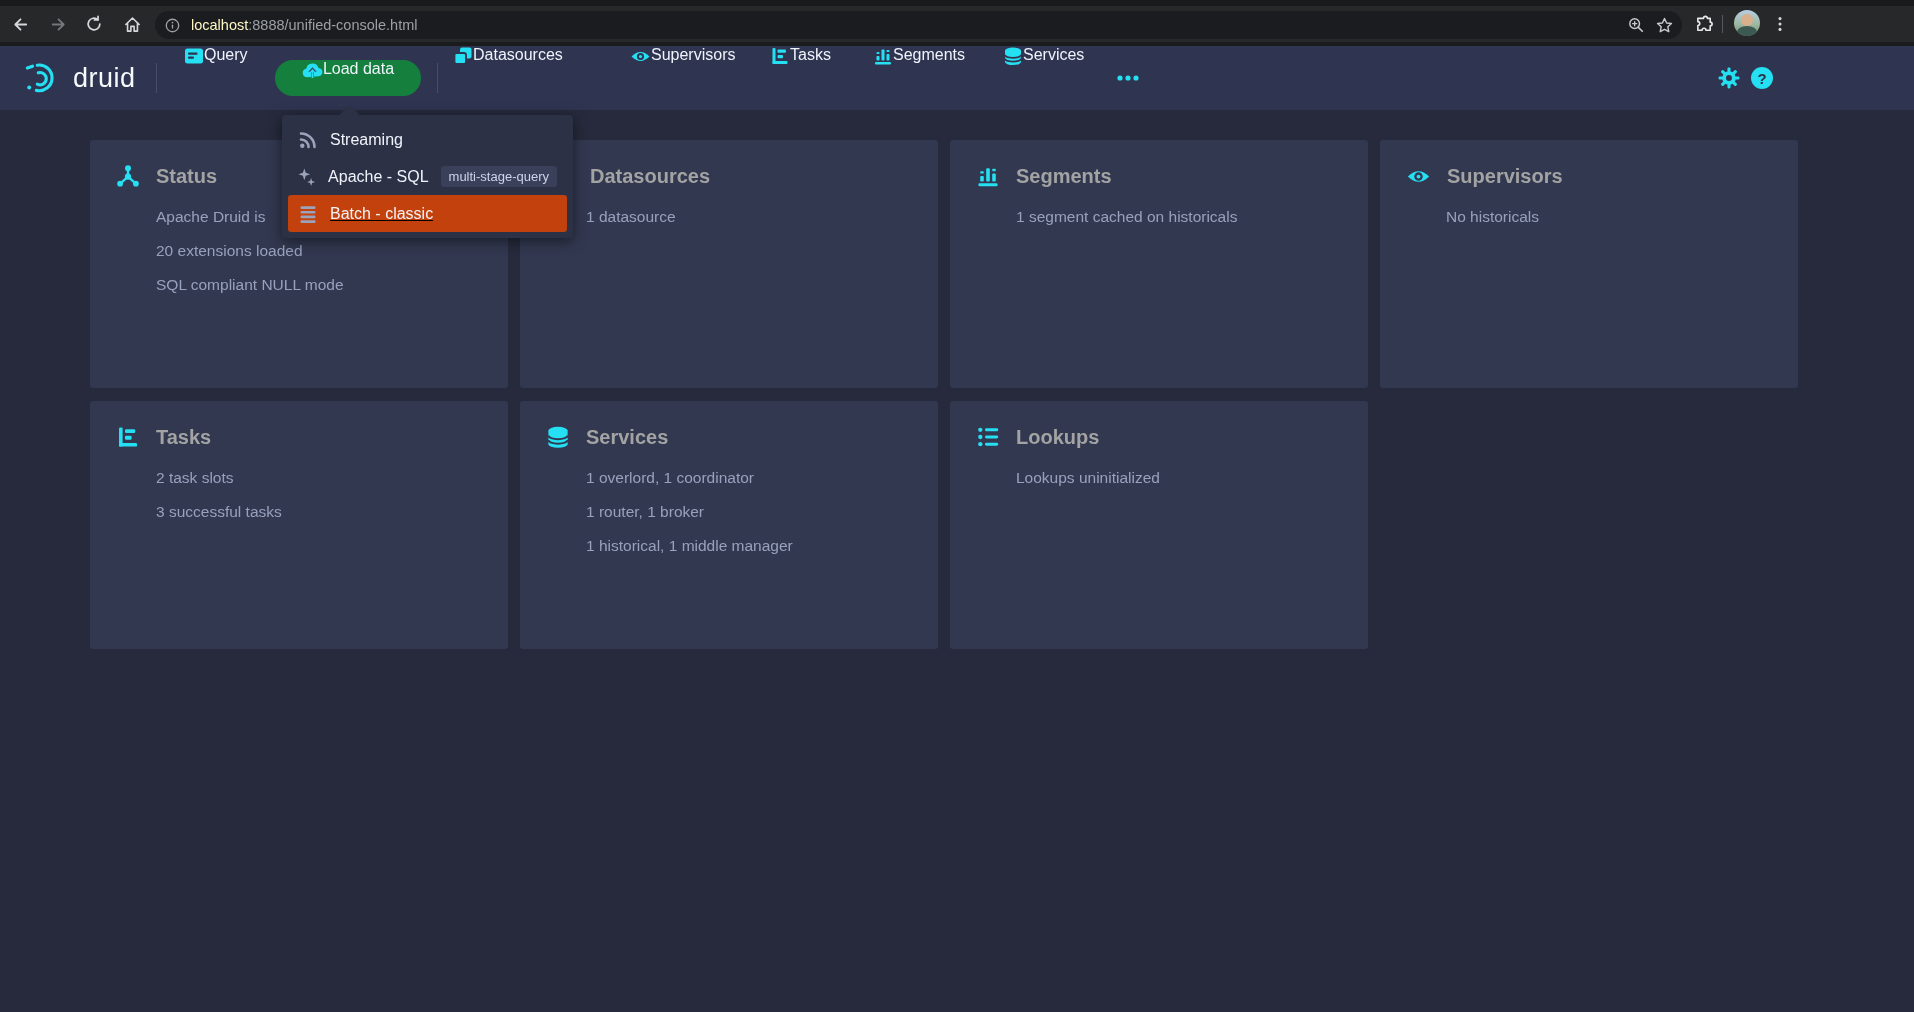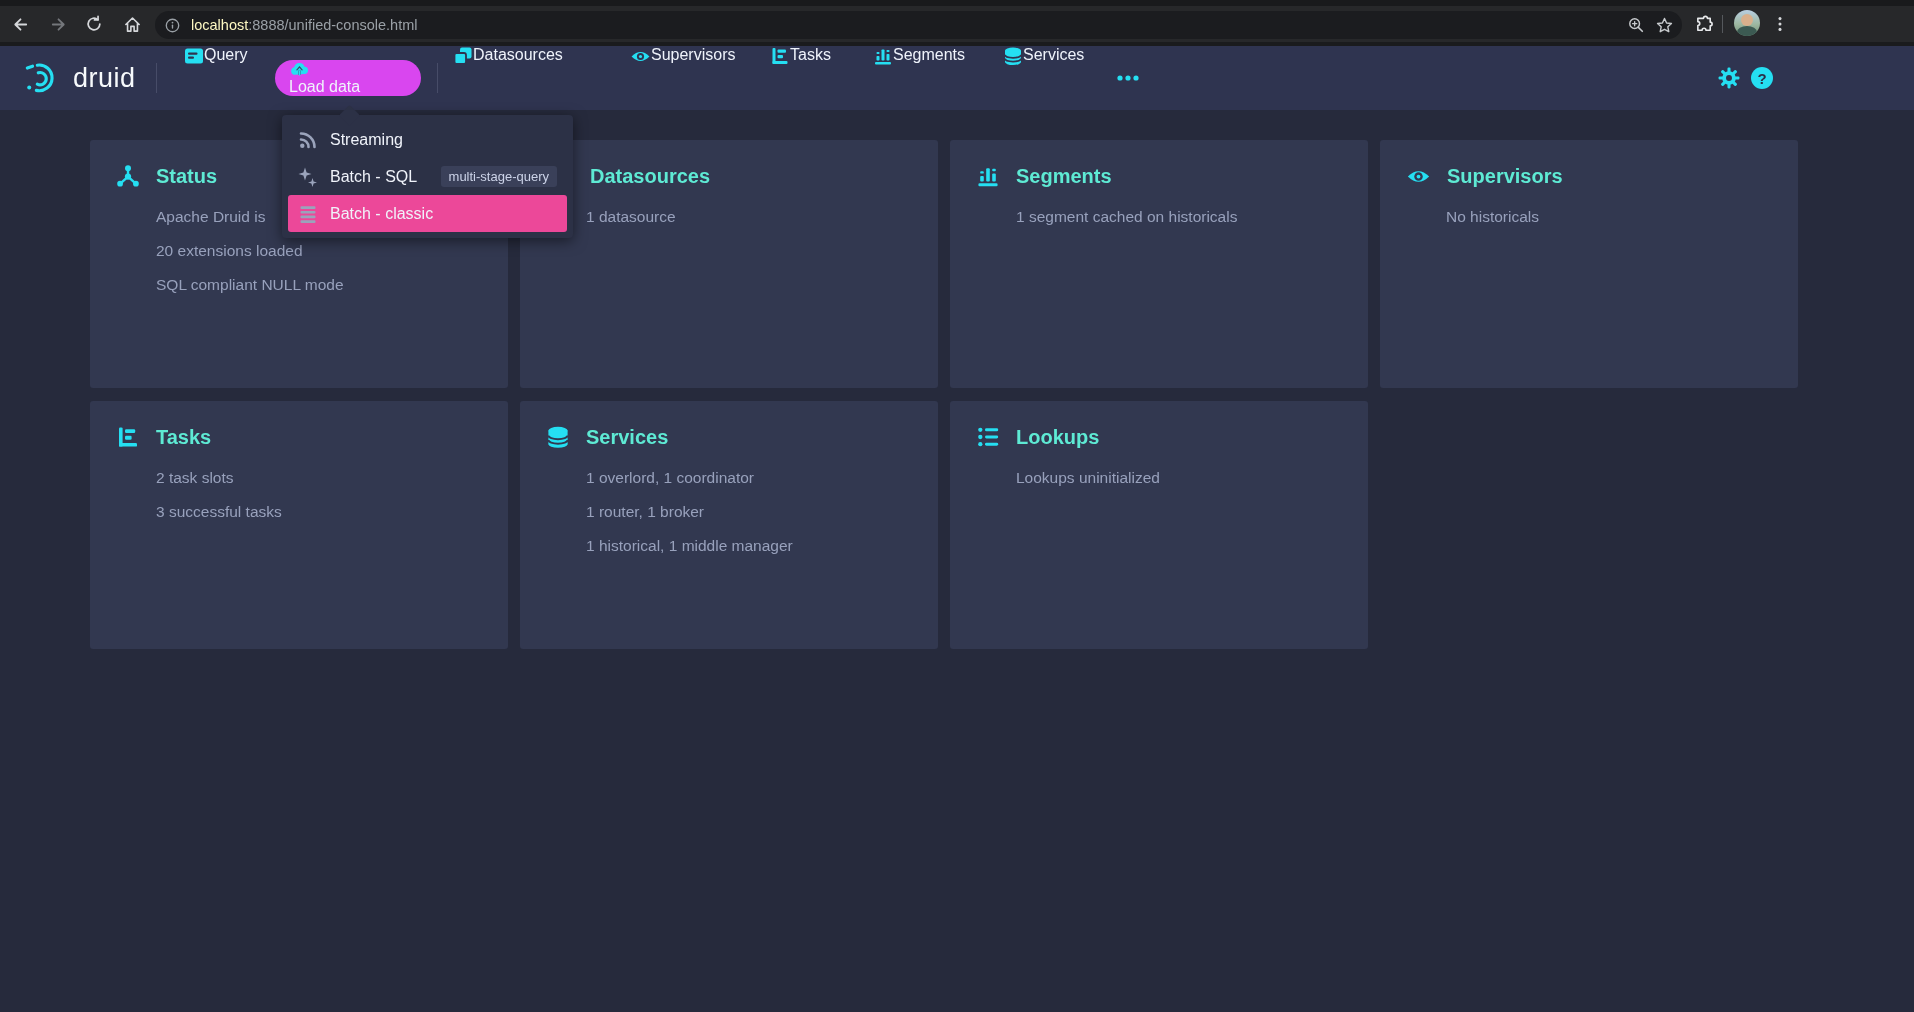--- a/index.html
+++ b/index.html
@@ -21,37 +21,37 @@
   .avatar .face { position:absolute; left:7px; top:4px; width:12px; height:12px; border-radius:50%; background:#d9b08c; }
   .avatar .body { position:absolute; left:3px; top:16px; width:20px; height:12px; border-radius:50% 50% 0 0; background:#3c5a52; }
 
   
   .nav { position:absolute; left:0; top:46px; width:1914px; height:64px; background:#2f3450; }
   .brand { position:absolute; left:24px; top:0; height:64px; display:flex; align-items:center; gap:11px; }
   .brand-text { font-size:27px; font-weight:500; color:#f7fafc; letter-spacing:.5px; }
   .nav-divider { position:absolute; top:17px; width:1px; height:30px; background:#474c68; }
   .nav-item { position:absolute; top:0; height:64px; display:flex; align-items:flex-start; padding:0 14px; cursor:pointer; }
   .nav-item .lbl { font-size:16px; color:#eff3fb; white-space:nowrap; }
-  .nav-item.pill { top:14px; height:36px; border-radius:18px; background:#d946ef;flex-direction:column; }
+  .nav-item.pill { top:14px; height:36px; border-radius:18px; background:#15803d; }
   .nav-more { position:absolute; left:1105px; top:0; height:64px; width:46px; display:flex; align-items:center; justify-content:center; }
   .nav-right-btn { position:absolute; top:21px; width:22px; height:22px; display:flex; align-items:center; justify-content:center; }
   .help-circle { width:22px; height:22px; border-radius:50%; background:#25dff2; color:#2b3048; font-size:15px; font-weight:700; display:flex; align-items:center; justify-content:center; }
 
   
   .popover { position:absolute; left:282px; top:115px; width:291px; background:#2c3146; border-radius:4px; box-shadow:0 3px 14px rgba(0,0,0,.5); padding:6px; z-index:20; }
   .popover .arrow { position:absolute; left:60px; top:-7px; width:15px; height:15px; background:#2c3146; transform:rotate(45deg); border-radius:2px; }
   .menu-item { position:relative; height:37px; display:flex; align-items:center; gap:12px; padding:0 10px; border-radius:3px; cursor:pointer; }
   .menu-item .mlbl { font-size:16px; color:#f0f3fa; white-space:nowrap; }
-  .menu-item.hover { background:#ec4899; }
+  .menu-item.hover { background:#c2410c;text-decoration:underline; }
   .badge { margin-left:auto; background:#3a4059; border-radius:3px; padding:3px 8px; font-size:13px; color:#ccd3e8; white-space:nowrap; }
 
   
   .card { position:absolute; width:418px; height:248px; background:#323850; border-radius:3px; cursor:pointer; }
   .card-head { position:absolute; left:26px; top:24px; display:flex; align-items:center; gap:16px; }
-  .card-title { font-size:20px; font-weight:700; color:#5eead4;text-align:right; }
+  .card-title { font-size:20px; font-weight:700; color:#a3a3a3;text-align:right; }
   .card-body { position:absolute; left:66px; top:60px; right:16px; }
   .card-line { height:34px; display:flex; align-items:center; font-size:15.5px; color:#98a1bc; white-space:nowrap; }
   .c0{left:90px;top:140px} .c1{left:520px;top:140px} .c2{left:950px;top:140px} .c3{left:1380px;top:140px}
   .c4{left:90px;top:401px} .c5{left:520px;top:401px} .c6{left:950px;top:401px}
 
   
   .status-tip { position:absolute; left:0; top:986px; height:26px; background:#0e0e11; color:#f2f2f2; font-size:13.5px; display:flex; align-items:center; padding:0 10px; border-radius:0 4px 0 0; z-index:30; white-space:nowrap; }
 
   svg { display:block; }
 </style>
@@ -366,21 +366,21 @@
         <path d="M3 3.5 a13.5 13.5 0 0 1 13.5 13.5" stroke="#9aa3bb" stroke-width="2.6" fill="none" stroke-linecap="round"></path>
       </svg>
       <span class="mlbl">Streaming</span>
     </div>
 
     <div class="menu-item">
       <svg width="20" height="20" viewBox="0 0 20 20">
         <path d="M7 0.5 L8.6 5.4 L13.5 7 L8.6 8.6 L7 13.5 L5.4 8.6 L0.5 7 L5.4 5.4 Z" fill="#9aa3bb"></path>
         <path d="M14.5 11 L15.6 14.4 L19 15.5 L15.6 16.6 L14.5 20 L13.4 16.6 L10 15.5 L13.4 14.4 Z" fill="#9aa3bb"></path>
       </svg>
-      <span class="mlbl">Batch - SQL</span>
+      <span class="mlbl">Apache - SQL</span>
       <span class="badge">multi-stage-query</span>
     </div>
 
     <div class="menu-item hover">
       <svg width="20" height="20" viewBox="0 0 20 20">
         <rect x="2.5" y="2.2" width="15" height="2.7" rx="1" fill="#9aa3bb"></rect>
         <rect x="2.5" y="6.9" width="15" height="2.7" rx="1" fill="#9aa3bb"></rect>
         <rect x="2.5" y="11.6" width="15" height="2.7" rx="1" fill="#9aa3bb"></rect>
         <rect x="2.5" y="16.3" width="15" height="2.7" rx="1" fill="#9aa3bb"></rect>
       </svg>

